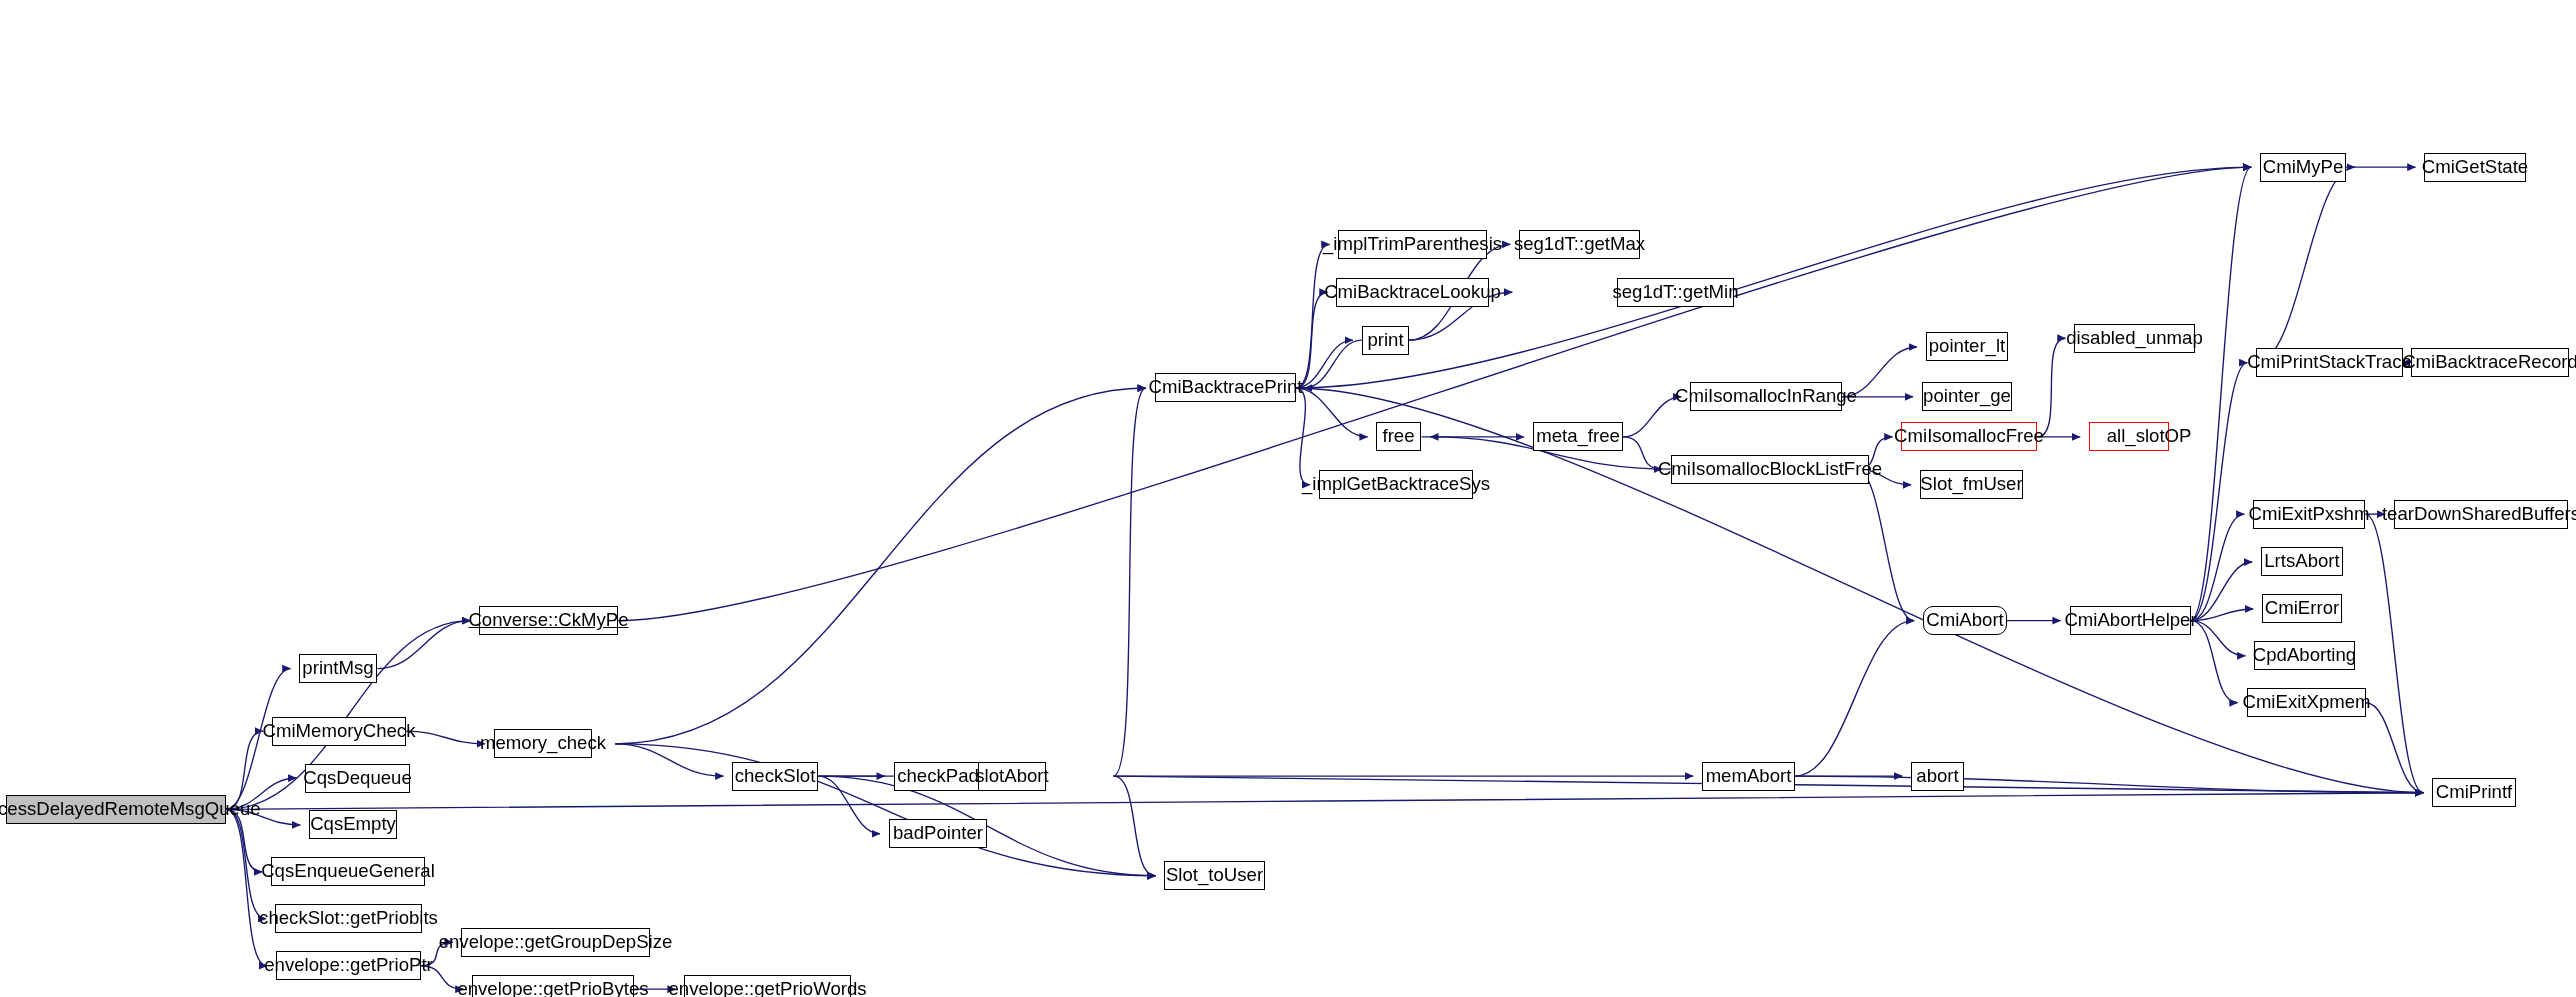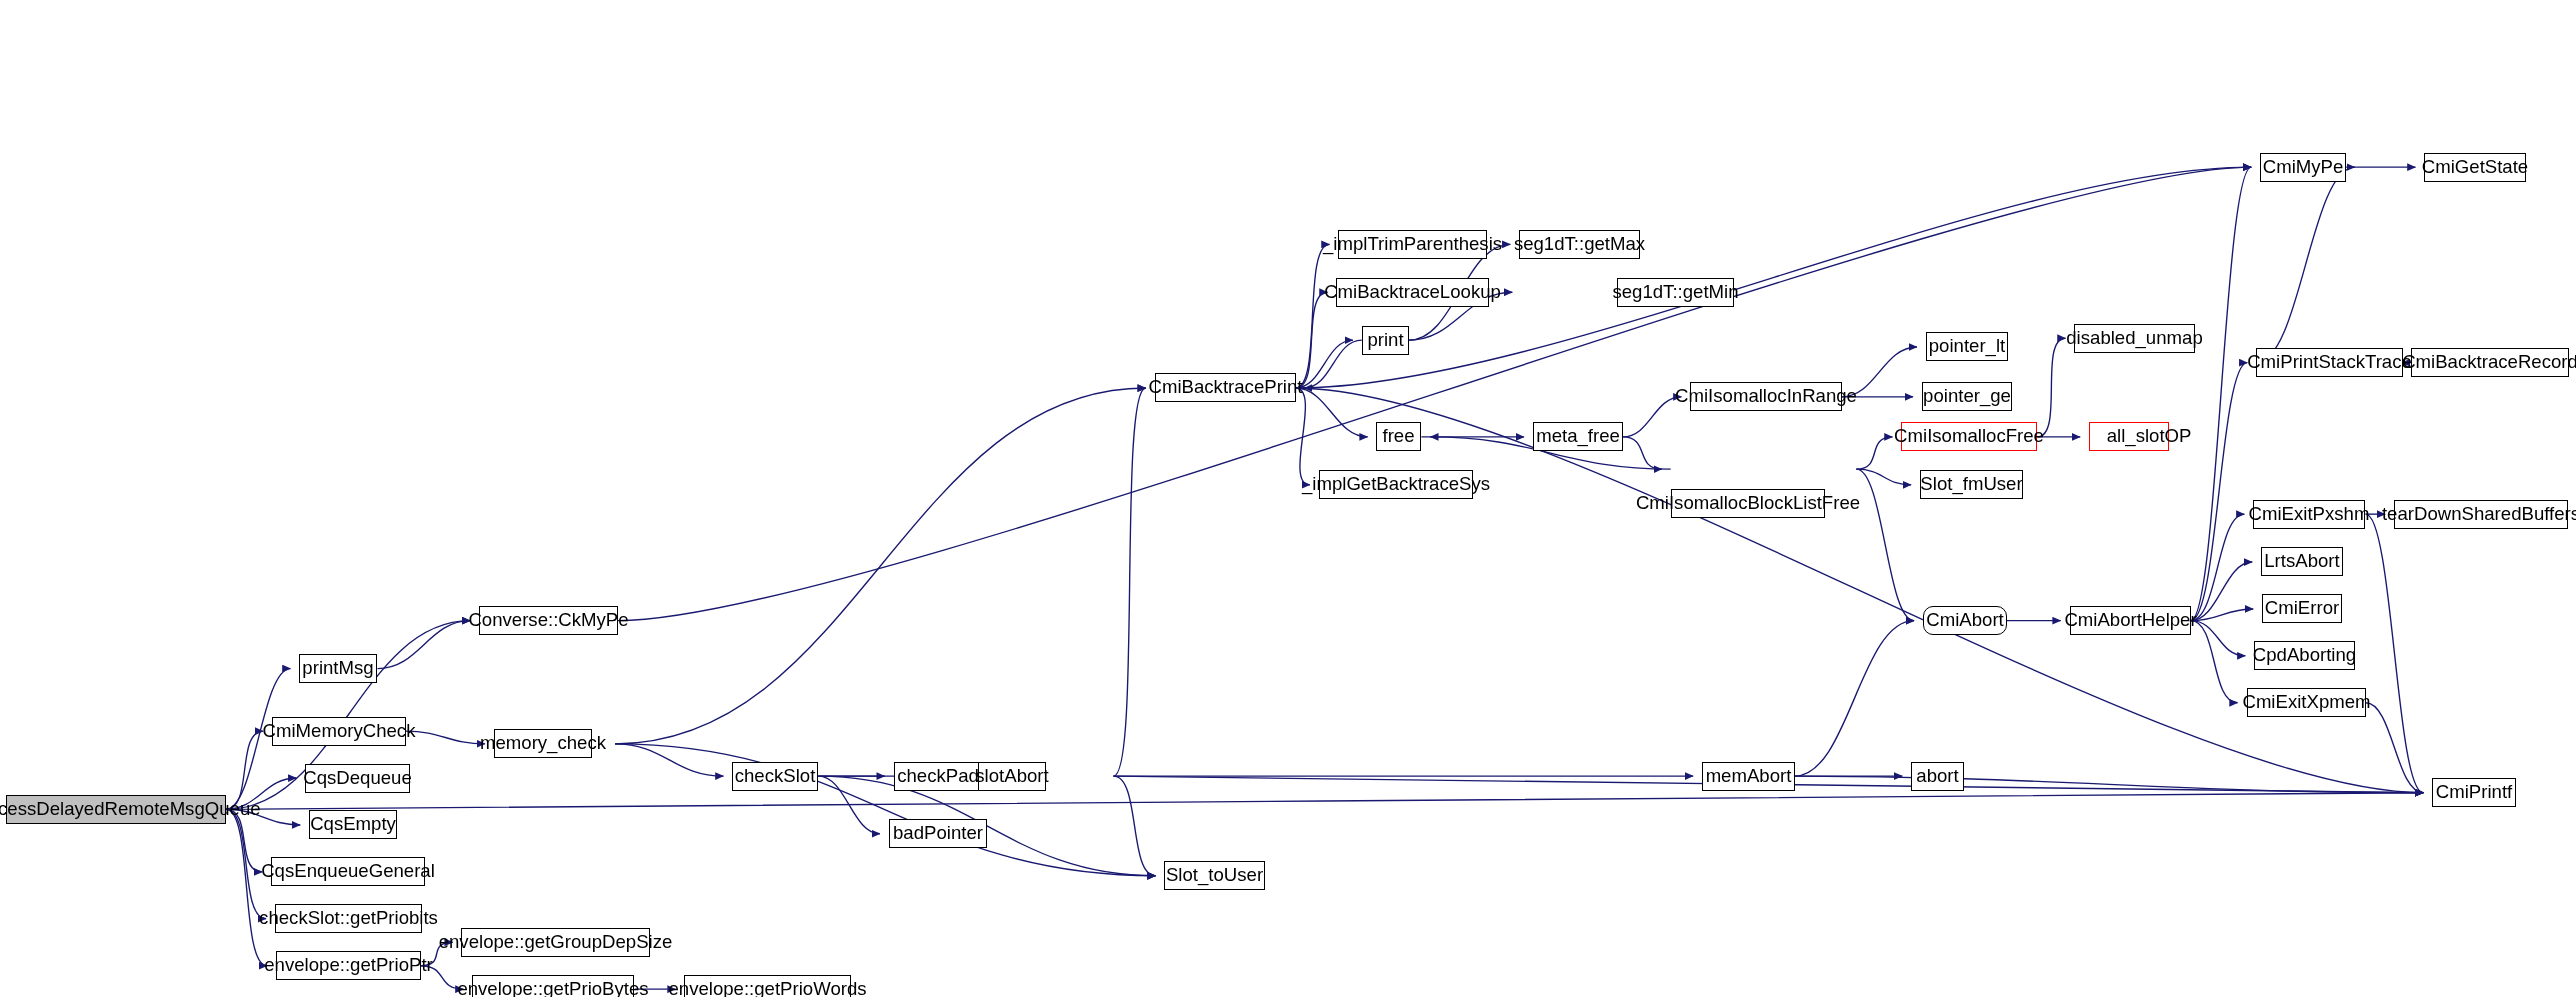--- a/index.html
+++ b/index.html
@@ -86,21 +86,21 @@
         <path d="M2420,526 L2440,526" marker-end="url(#ah)"></path>
         <path d="M2420,526 C2448,526 2451,811 2479,811" marker-end="url(#ah)"></path>
         <path d="M2420,719 C2448,719 2451,811 2479,811" marker-end="url(#ah)"></path>
         <path d="M2458,371 L2457,371" marker-end="url(#ah)"></path>
         <path d="M2308,371 C2353.45,371 2363.55,171 2409,171" marker-end="url(#ah)"></path>
         <path d="M2400,171 L2471,171" marker-end="url(#ah)"></path>
       </g>
   </svg>
   <div id="node-layer">
       <div class="node root" style="left: 5.9px; top: 795px; width: 220px;">processDelayedRemoteMsgQueue</div>
-      <div class="node" style="left: 479px; top: 606px; width: 139px;">Converse::CkMyPe</div>
+      <div class="node" style="left: 479px; top: 606px; width: 139px; text-decoration: underline;">Converse::CkMyPe</div>
       <div class="node" style="left: 299px; top: 654px; width: 78px;">printMsg</div>
       <div class="node" style="left: 272px; top: 717px; width: 134px;">CmiMemoryCheck</div>
       <div class="node" style="left: 305px; top: 764px; width: 105px;">CqsDequeue</div>
       <div class="node" style="left: 309px; top: 810px; width: 88px;">CqsEmpty</div>
       <div class="node" style="left: 271px; top: 857px; width: 154px;">CqsEnqueueGeneral</div>
       <div class="node" style="left: 275px; top: 904px; width: 147px;">checkSlot::getPriobits</div>
       <div class="node" style="left: 276px; top: 951px; width: 145px;">envelope::getPrioPtr</div>
       <div class="node" style="left: 461px; top: 928px; width: 189px;">envelope::getGroupDepSize</div>
       <div class="node" style="left: 472px; top: 975px; width: 162px;">envelope::getPrioBytes</div>
       <div class="node" style="left: 684px; top: 975px; width: 167px;">envelope::getPrioWords</div>
@@ -113,21 +113,21 @@
       <div class="node" style="left: 1155px; top: 373px; width: 141px;">CmiBacktracePrint</div>
       <div class="node" style="left: 1338px; top: 230px; width: 149px;">_implTrimParenthesis</div>
       <div class="node" style="left: 1336px; top: 278px; width: 153px;">CmiBacktraceLookup</div>
       <div class="node" style="left: 1362px; top: 326px; width: 47px;">print</div>
       <div class="node" style="left: 1519px; top: 230px; width: 121px;">seg1dT::getMax</div>
       <div class="node" style="left: 1573px; top: 278px; width: 117px; margin-left: 44px;">seg1dT::getMin</div>
       <div class="node" style="left: 1376px; top: 422px; width: 45px;">free</div>
       <div class="node" style="left: 1319px; top: 470px; width: 154px;">_implGetBacktraceSys</div>
       <div class="node" style="left: 1533px; top: 422px; width: 90px;">meta_free</div>
       <div class="node" style="left: 1690px; top: 382px; width: 152px;">CmiIsomallocInRange</div>
-      <div class="node" style="left: 1671px; top: 455px; width: 154px; margin-top: 34px;">CmiIsomallocBlockListFree</div>
+      <div class="node" style="left: 1671px; top: 455px; width: 198px;">CmiIsomallocBlockListFree</div>
       <div class="node" style="left: 1926px; top: 332px; width: 82px;">pointer_lt</div>
       <div class="node" style="left: 1922px; top: 382px; width: 90px;">pointer_ge</div>
       <div class="node alert" style="left: 1901px; top: 422px; width: 136px;">CmiIsomallocFree</div>
       <div class="node" style="left: 1920px; top: 470px; width: 103px;">Slot_fmUser</div>
       <div class="node alert" style="left: 2089px; top: 422px; width: 80px; padding-left: 47px;">all_slotOP</div>
       <div class="node" style="left: 2074px; top: 324px; width: 121px;">disabled_unmap</div>
       <div class="node" style="left: 2256px; top: 348px; width: 147px;">CmiPrintStackTrace</div>
       <div class="node" style="left: 2411px; top: 348px; width: 158px;">CmiBacktraceRecord</div>
       <div class="node" style="left: 2260px; top: 153px; width: 86px;">CmiMyPe</div>
       <div class="node" style="left: 2424px; top: 153px; width: 102px;">CmiGetState</div>

